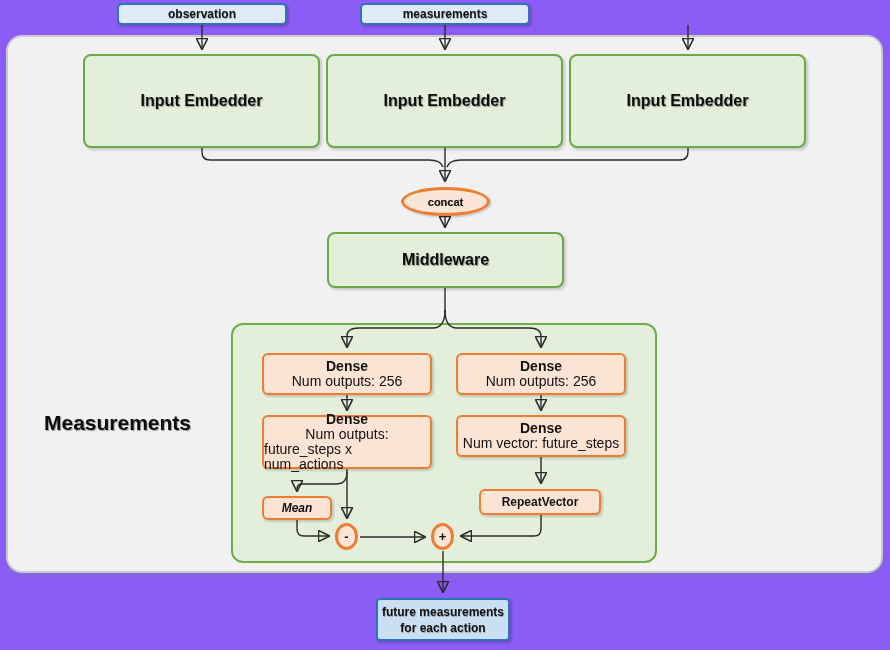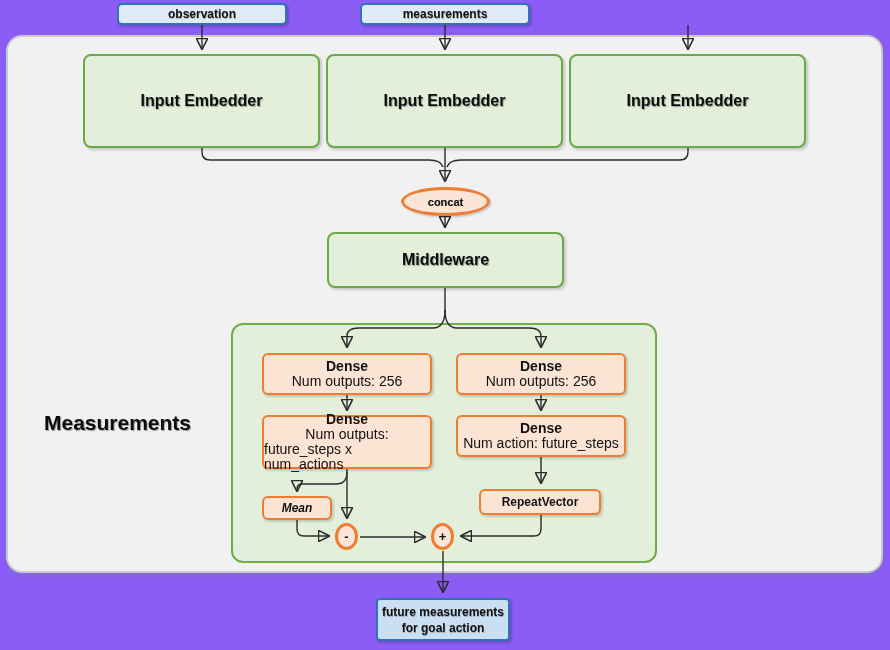--- a/index.html
+++ b/index.html
@@ -154,35 +154,35 @@
     <div>Num outputs: 256</div>
   </div>
 
   <div class="abs orange-box" style="left:262px;top:415px;width:170px;height:54px;">
     <div class="t">Dense</div>
     <div>Num outputs:</div>
     <div>future_steps x num_actions</div>
   </div>
   <div class="abs orange-box" style="left:456px;top:415px;width:170px;height:42px;">
     <div class="t">Dense</div>
-    <div>Num action: future_steps</div>
+    <div>Num vector: future_steps</div>
   </div>
 
   <div class="abs orange-box small-op" style="left:262px;top:496px;width:70px;height:24px;font-style:italic;">
     <span>Mean</span>
   </div>
   <div class="abs orange-box small-op" style="left:479px;top:489px;width:122px;height:26px;">
     <span>RepeatVector</span>
   </div>
 
   <div class="abs ellipse op-circle minus">
     <span>-</span>
   </div>
   <div class="abs ellipse op-circle plus">
     <span>+</span>
   </div>
 
   <div class="abs out-box">
     <div>future measurements</div>
-    <div>for goal action</div>
+    <div>for each action</div>
   </div>
 
 </div>
 
 </body></html>

